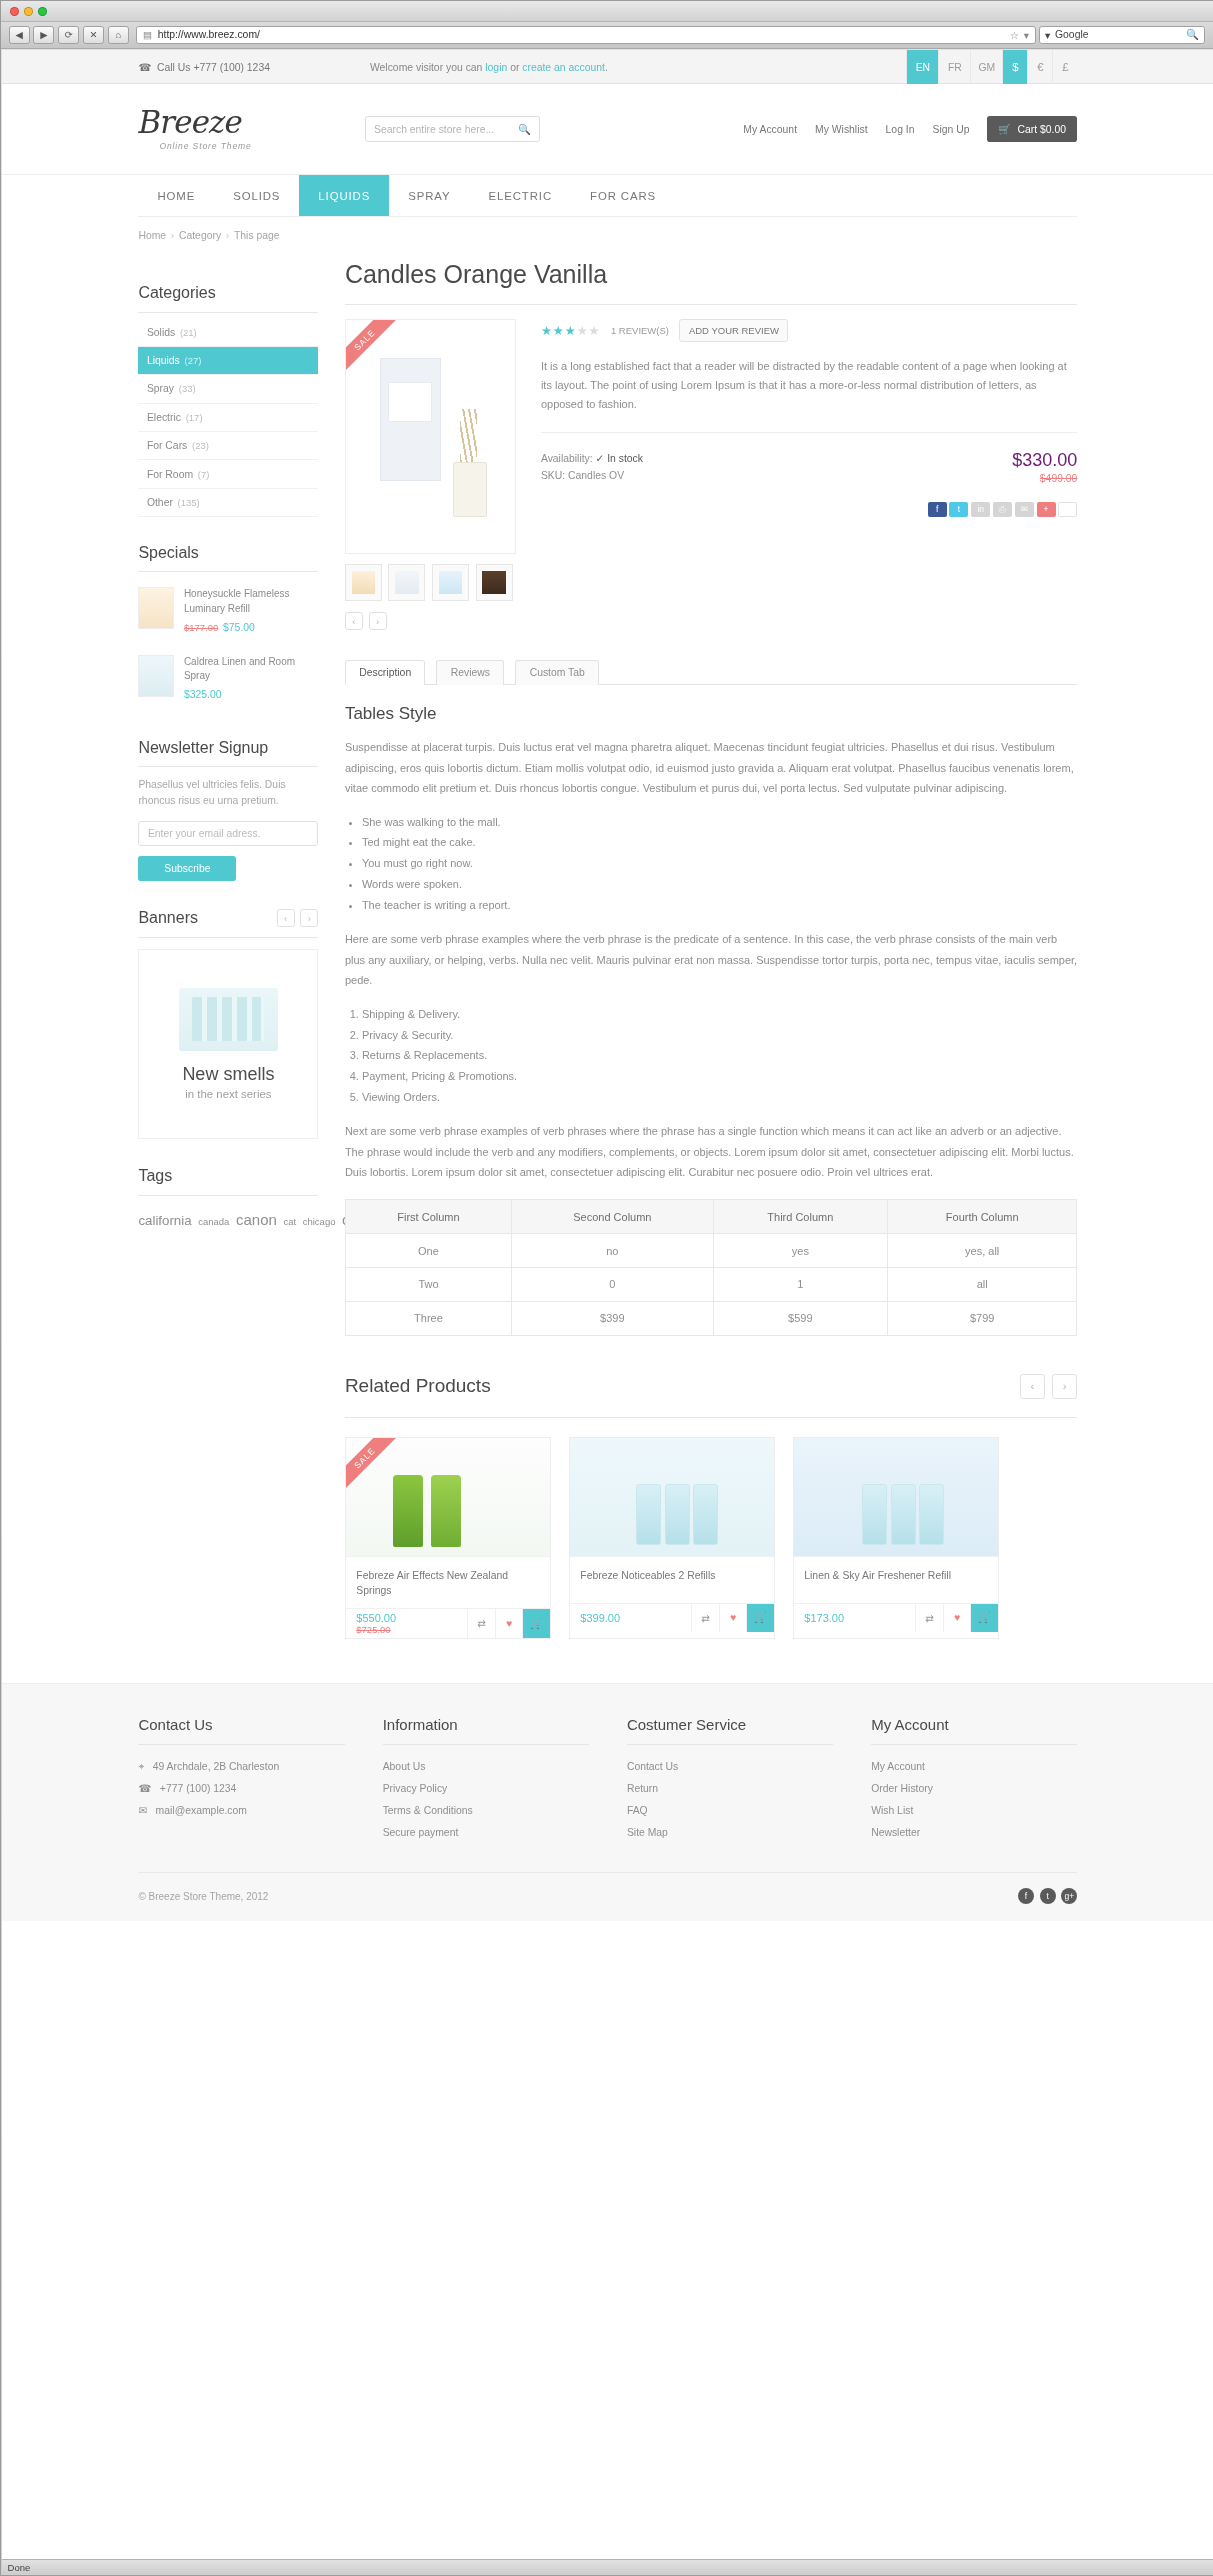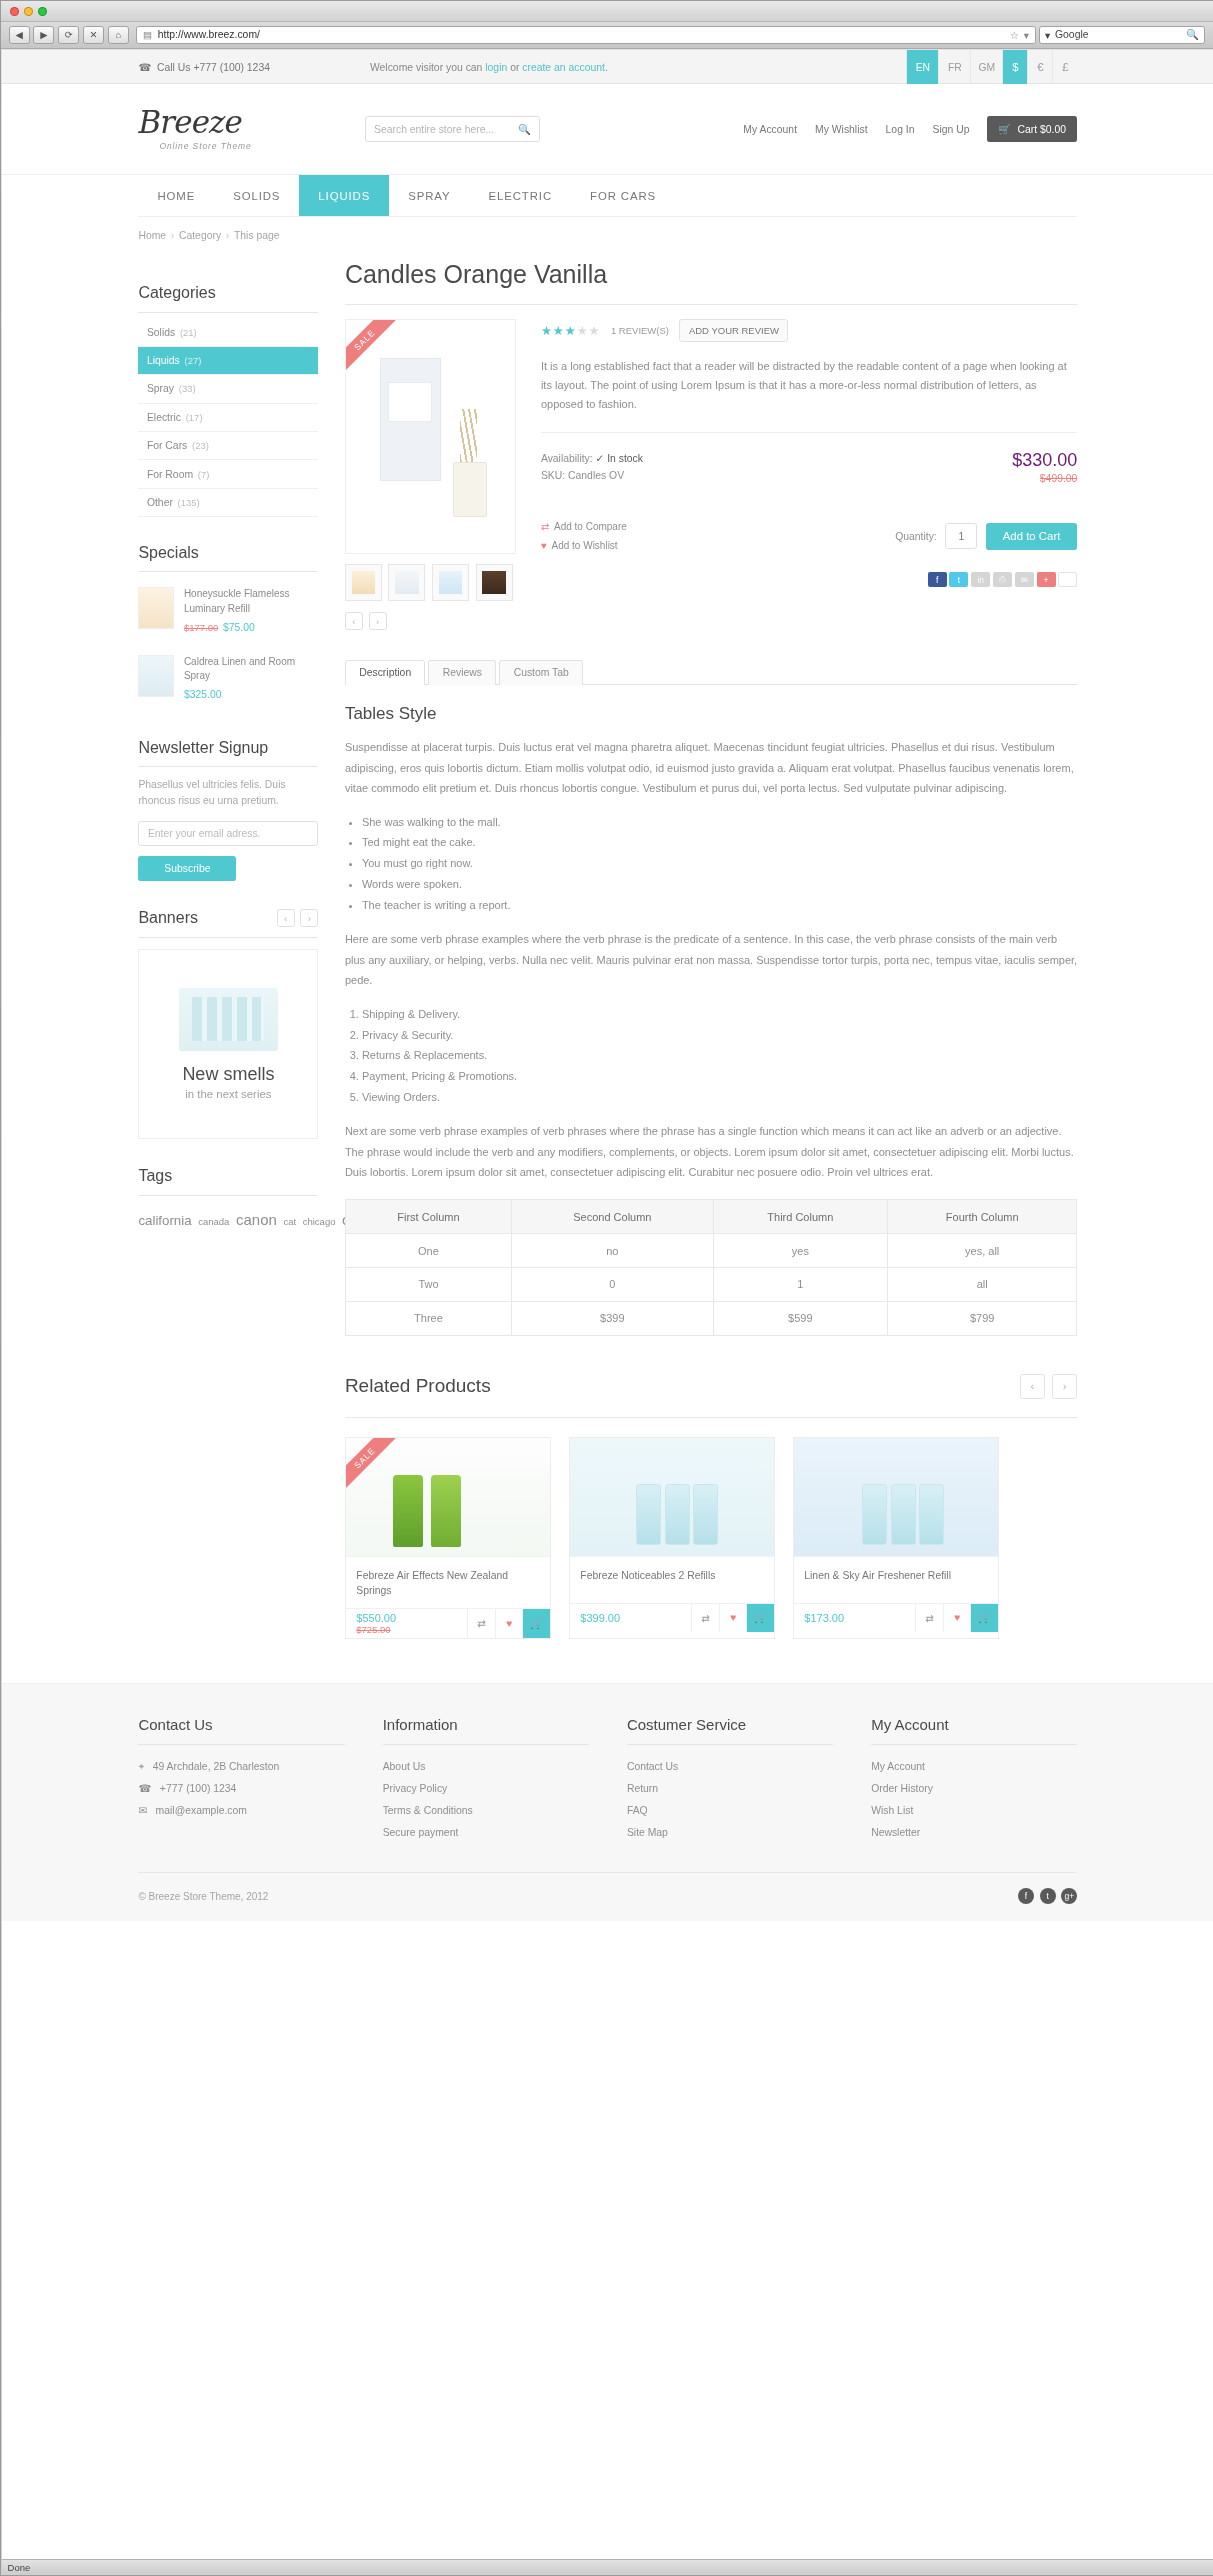--- a/index.html
+++ b/index.html
@@ -235,21 +235,21 @@
   .qty-input { width:32px; height:25.6px; border:0.9px solid #e0e0e0; border-radius:2.8px; font-size:10.4px; color:#777; text-align:center; line-height:25.6px; background:#fff;}
   .addcart { background:#4fc8cf; color:#fff; border-radius:2.8px; height:26.5px; padding:0 17px; display:flex; align-items:center; font-size:11.4px;}
   .share { display:flex; gap:2.8px; justify-content:flex-end; margin-top:17px; }
   .share span {
     height:15px; min-width:19px; padding:0 3.8px; border-radius:1.9px; display:flex; align-items:center; justify-content:center;
     color:#fff; font-size:8.5px;
   }
   .sh-fb{background:#3b5998;} .sh-tw{background:#4fc8ea;} .sh-in{background:#d5d5d5;} .sh-gp{background:#ef7f7f;} .sh-ct{background:#fff;color:#999;border:0.9px solid #e2e2e2;}
 
   
-  .tabs { display:flex; gap:3px; margin-top:28.4px; border-bottom:0.9px solid #e2e2e2; }
+  .tabs { display:flex; gap:11px; margin-top:28.4px; border-bottom:0.9px solid #e2e2e2; }
   .tab {
     border:0.9px solid #e2e2e2; border-bottom:none; border-radius:2.8px 2.8px 0 0;
     padding:6.6px 13.3px; font-size:10.4px; color:#8f8f8f; background:#fafafa; position:relative; top:0.9px;
   }
   .tab.active { background:#fff; color:#5a5a5a; }
   .tab-body { padding-top:19px; }
   .tb-h { font-size:17px; color:#4a4a4a; font-weight:normal; margin:0 0 13.3px; }
   .tb-p { font-size:11px; color:#8f8f8f; line-height:1.85; margin:0 0 13.3px; }
   .tb-ul { margin:0 0 13.3px; padding-left:17px; font-size:11px; color:#8f8f8f; line-height:1.9; }
   .tb-ol { margin:0 0 13.3px; padding-left:17px; font-size:11px; color:#8f8f8f; line-height:1.9; }
@@ -528,31 +528,20 @@
                       <span>SKU:</span>
                       <span>Candles OV</span>
                     </div>
                   </div>
                   <div class="price-box">
                     <div class="price-new">$330.00</div>
                     <div class="price-old">$499.00</div>
                   </div>
                 </div>
 
-                <div class="actions">
-                  <div class="small-links">
-                    <div><span class="ic">⇄</span><span>Add to Compare</span></div>
-                    <div><span class="ic">♥</span><span>Add to Wishlist</span></div>
-                  </div>
-                  <div class="qty-row">
-                    <span class="qty-lab">Quantity:</span>
-                    <span class="qty-input">1</span>
-                    <span class="addcart">Add to Cart</span>
-                  </div>
-                </div>
 
                 <div class="share">
                   <span class="sh-fb">f</span>
                   <span class="sh-tw">t</span>
                   <span class="sh-in">in</span>
                   <span class="sh-in">⎙</span>
                   <span class="sh-in">✉</span>
                   <span class="sh-gp">+</span>
                   <span class="sh-ct">1</span>
                 </div>

